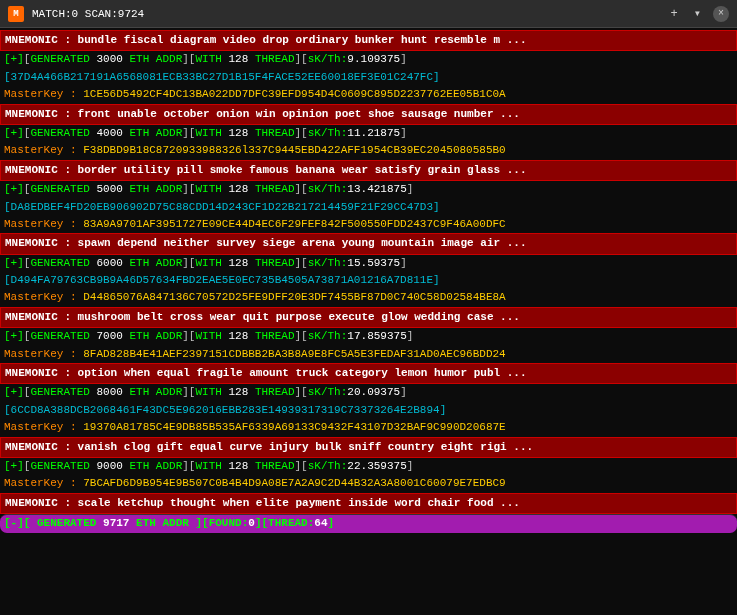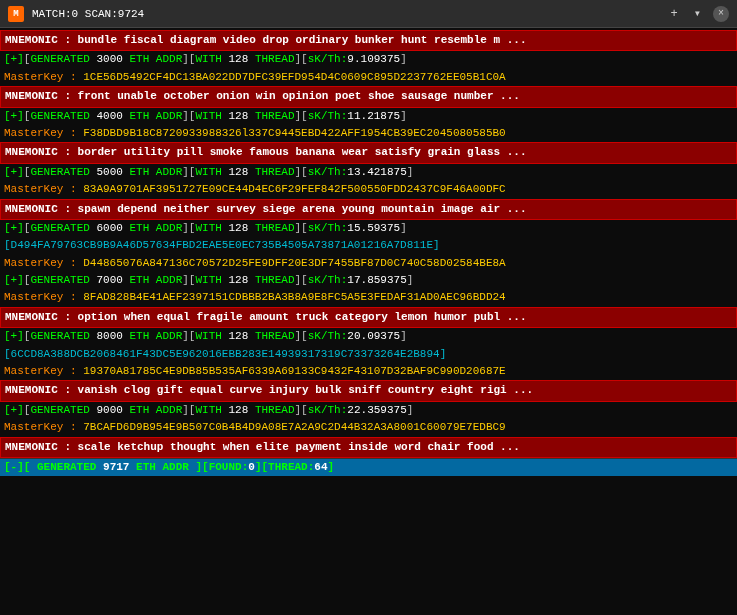--- a/index.html
+++ b/index.html
@@ -94,55 +94,59 @@
 
     .mnemonic-line {
       background: #8b0000;
       color: #ffffff;
       font-weight: bold;
       border: 1px solid #cc0000;
       padding: 2px 4px;
     }
 
     .status-line {
-      background: #0369a1;
+      background: #a21caf;
       color: #00ff00;
       font-weight: bold;
       border-top: 1px solid #333;
+      border-radius: 7px;
     }
   </style>
 </head>
 <body>
 
 <div class="title-bar">
   <div class="title-bar-left">
     <div class="title-bar-icon">M</div>
     <span class="title-bar-title">MATCH:0 SCAN:9724</span>
   </div>
   <div class="title-bar-controls">
     <span class="plus-btn">+</span>
     <span class="chevron-btn">▾</span>
     <div class="close-btn">×</div>
   </div>
 </div>
 
 <div class="terminal-body" id="terminal">
     <div class="line mnemonic-line">MNEMONIC : bundle fiscal diagram video drop ordinary bunker hunt resemble m ...</div>
     <div class="line"><span style="color:#00ff00">[+]</span>[<span style="color:#00ff00">GENERATED </span><span style="color:#ffffff">3000</span><span style="color:#00ff00"> ETH ADDR</span>][<span style="color:#00ff00">WITH </span><span style="color:#ffffff">128</span><span style="color:#00ff00"> THREAD</span>][<span style="color:#00ff00">sK/Th:</span><span style="color:#ffffff">9.109375</span>]</div>
+    <div class="line"><span style="color:#00bcd4">[37D4A466B217191A6568081ECB33BC27D1B15F4FACE52EE60018EF3E01C247FC]</span></div>
     <div class="line"><span style="color:#ff8800">MasterKey : </span><span style="color:#ffcc00">1CE56D5492CF4DC13BA022DD7DFC39EFD954D4C0609C895D2237762EE05B1C0A</span></div>
     <div class="line mnemonic-line">MNEMONIC : front unable october onion win opinion poet shoe sausage number ...</div>
     <div class="line"><span style="color:#00ff00">[+]</span>[<span style="color:#00ff00">GENERATED </span><span style="color:#ffffff">4000</span><span style="color:#00ff00"> ETH ADDR</span>][<span style="color:#00ff00">WITH </span><span style="color:#ffffff">128</span><span style="color:#00ff00"> THREAD</span>][<span style="color:#00ff00">sK/Th:</span><span style="color:#ffffff">11.21875</span>]</div>
     <div class="line"><span style="color:#ff8800">MasterKey : </span><span style="color:#ffcc00">F38DBD9B18C8720933988326l337C9445EBD422AFF1954CB39EC2045080585B0</span></div>
     <div class="line mnemonic-line">MNEMONIC : border utility pill smoke famous banana wear satisfy grain glass ...</div>
     <div class="line"><span style="color:#00ff00">[+]</span>[<span style="color:#00ff00">GENERATED </span><span style="color:#ffffff">5000</span><span style="color:#00ff00"> ETH ADDR</span>][<span style="color:#00ff00">WITH </span><span style="color:#ffffff">128</span><span style="color:#00ff00"> THREAD</span>][<span style="color:#00ff00">sK/Th:</span><span style="color:#ffffff">13.421875</span>]</div>
+    <div class="line"><span style="color:#00bcd4">[DA8EDBEF4FD20EB906902D75C88CDD14D243CF1D22B217214459F21F29CC47D3]</span></div>
     <div class="line"><span style="color:#ff8800">MasterKey : </span><span style="color:#ffcc00">83A9A9701AF3951727E09CE44D4EC6F29FEF842F500550FDD2437C9F46A00DFC</span></div>
     <div class="line mnemonic-line">MNEMONIC : spawn depend neither survey siege arena young mountain image air ...</div>
     <div class="line"><span style="color:#00ff00">[+]</span>[<span style="color:#00ff00">GENERATED </span><span style="color:#ffffff">6000</span><span style="color:#00ff00"> ETH ADDR</span>][<span style="color:#00ff00">WITH </span><span style="color:#ffffff">128</span><span style="color:#00ff00"> THREAD</span>][<span style="color:#00ff00">sK/Th:</span><span style="color:#ffffff">15.59375</span>]</div>
     <div class="line"><span style="color:#00bcd4">[D494FA79763CB9B9A46D57634FBD2EAE5E0EC735B4505A73871A01216A7D811E]</span></div>
     <div class="line"><span style="color:#ff8800">MasterKey : </span><span style="color:#ffcc00">D44865076A847136C70572D25FE9DFF20E3DF7455BF87D0C740C58D02584BE8A</span></div>
+    <div class="line mnemonic-line">MNEMONIC : mushroom belt cross wear quit purpose execute glow wedding case ...</div>
     <div class="line"><span style="color:#00ff00">[+]</span>[<span style="color:#00ff00">GENERATED </span><span style="color:#ffffff">7000</span><span style="color:#00ff00"> ETH ADDR</span>][<span style="color:#00ff00">WITH </span><span style="color:#ffffff">128</span><span style="color:#00ff00"> THREAD</span>][<span style="color:#00ff00">sK/Th:</span><span style="color:#ffffff">17.859375</span>]</div>
     <div class="line"><span style="color:#ff8800">MasterKey : </span><span style="color:#ffcc00">8FAD828B4E41AEF2397151CDBBB2BA3B8A9E8FC5A5E3FEDAF31AD0AEC96BDD24</span></div>
     <div class="line mnemonic-line">MNEMONIC : option when equal fragile amount truck category lemon humor publ ...</div>
     <div class="line"><span style="color:#00ff00">[+]</span>[<span style="color:#00ff00">GENERATED </span><span style="color:#ffffff">8000</span><span style="color:#00ff00"> ETH ADDR</span>][<span style="color:#00ff00">WITH </span><span style="color:#ffffff">128</span><span style="color:#00ff00"> THREAD</span>][<span style="color:#00ff00">sK/Th:</span><span style="color:#ffffff">20.09375</span>]</div>
     <div class="line"><span style="color:#00bcd4">[6CCD8A388DCB2068461F43DC5E962016EBB283E14939317319C73373264E2B894]</span></div>
     <div class="line"><span style="color:#ff8800">MasterKey : </span><span style="color:#ffcc00">19370A81785C4E9DB85B535AF6339A69133C9432F43107D32BAF9C990D20687E</span></div>
     <div class="line mnemonic-line">MNEMONIC : vanish clog gift equal curve injury bulk sniff country eight rigi ...</div>
     <div class="line"><span style="color:#00ff00">[+]</span>[<span style="color:#00ff00">GENERATED </span><span style="color:#ffffff">9000</span><span style="color:#00ff00"> ETH ADDR</span>][<span style="color:#00ff00">WITH </span><span style="color:#ffffff">128</span><span style="color:#00ff00"> THREAD</span>][<span style="color:#00ff00">sK/Th:</span><span style="color:#ffffff">22.359375</span>]</div>
     <div class="line"><span style="color:#ff8800">MasterKey : </span><span style="color:#ffcc00">7BCAFD6D9B954E9B507C0B4B4D9A08E7A2A9C2D44B32A3A8001C60079E7EDBC9</span></div>
     <div class="line mnemonic-line">MNEMONIC : scale ketchup thought when elite payment inside word chair food ...</div>

